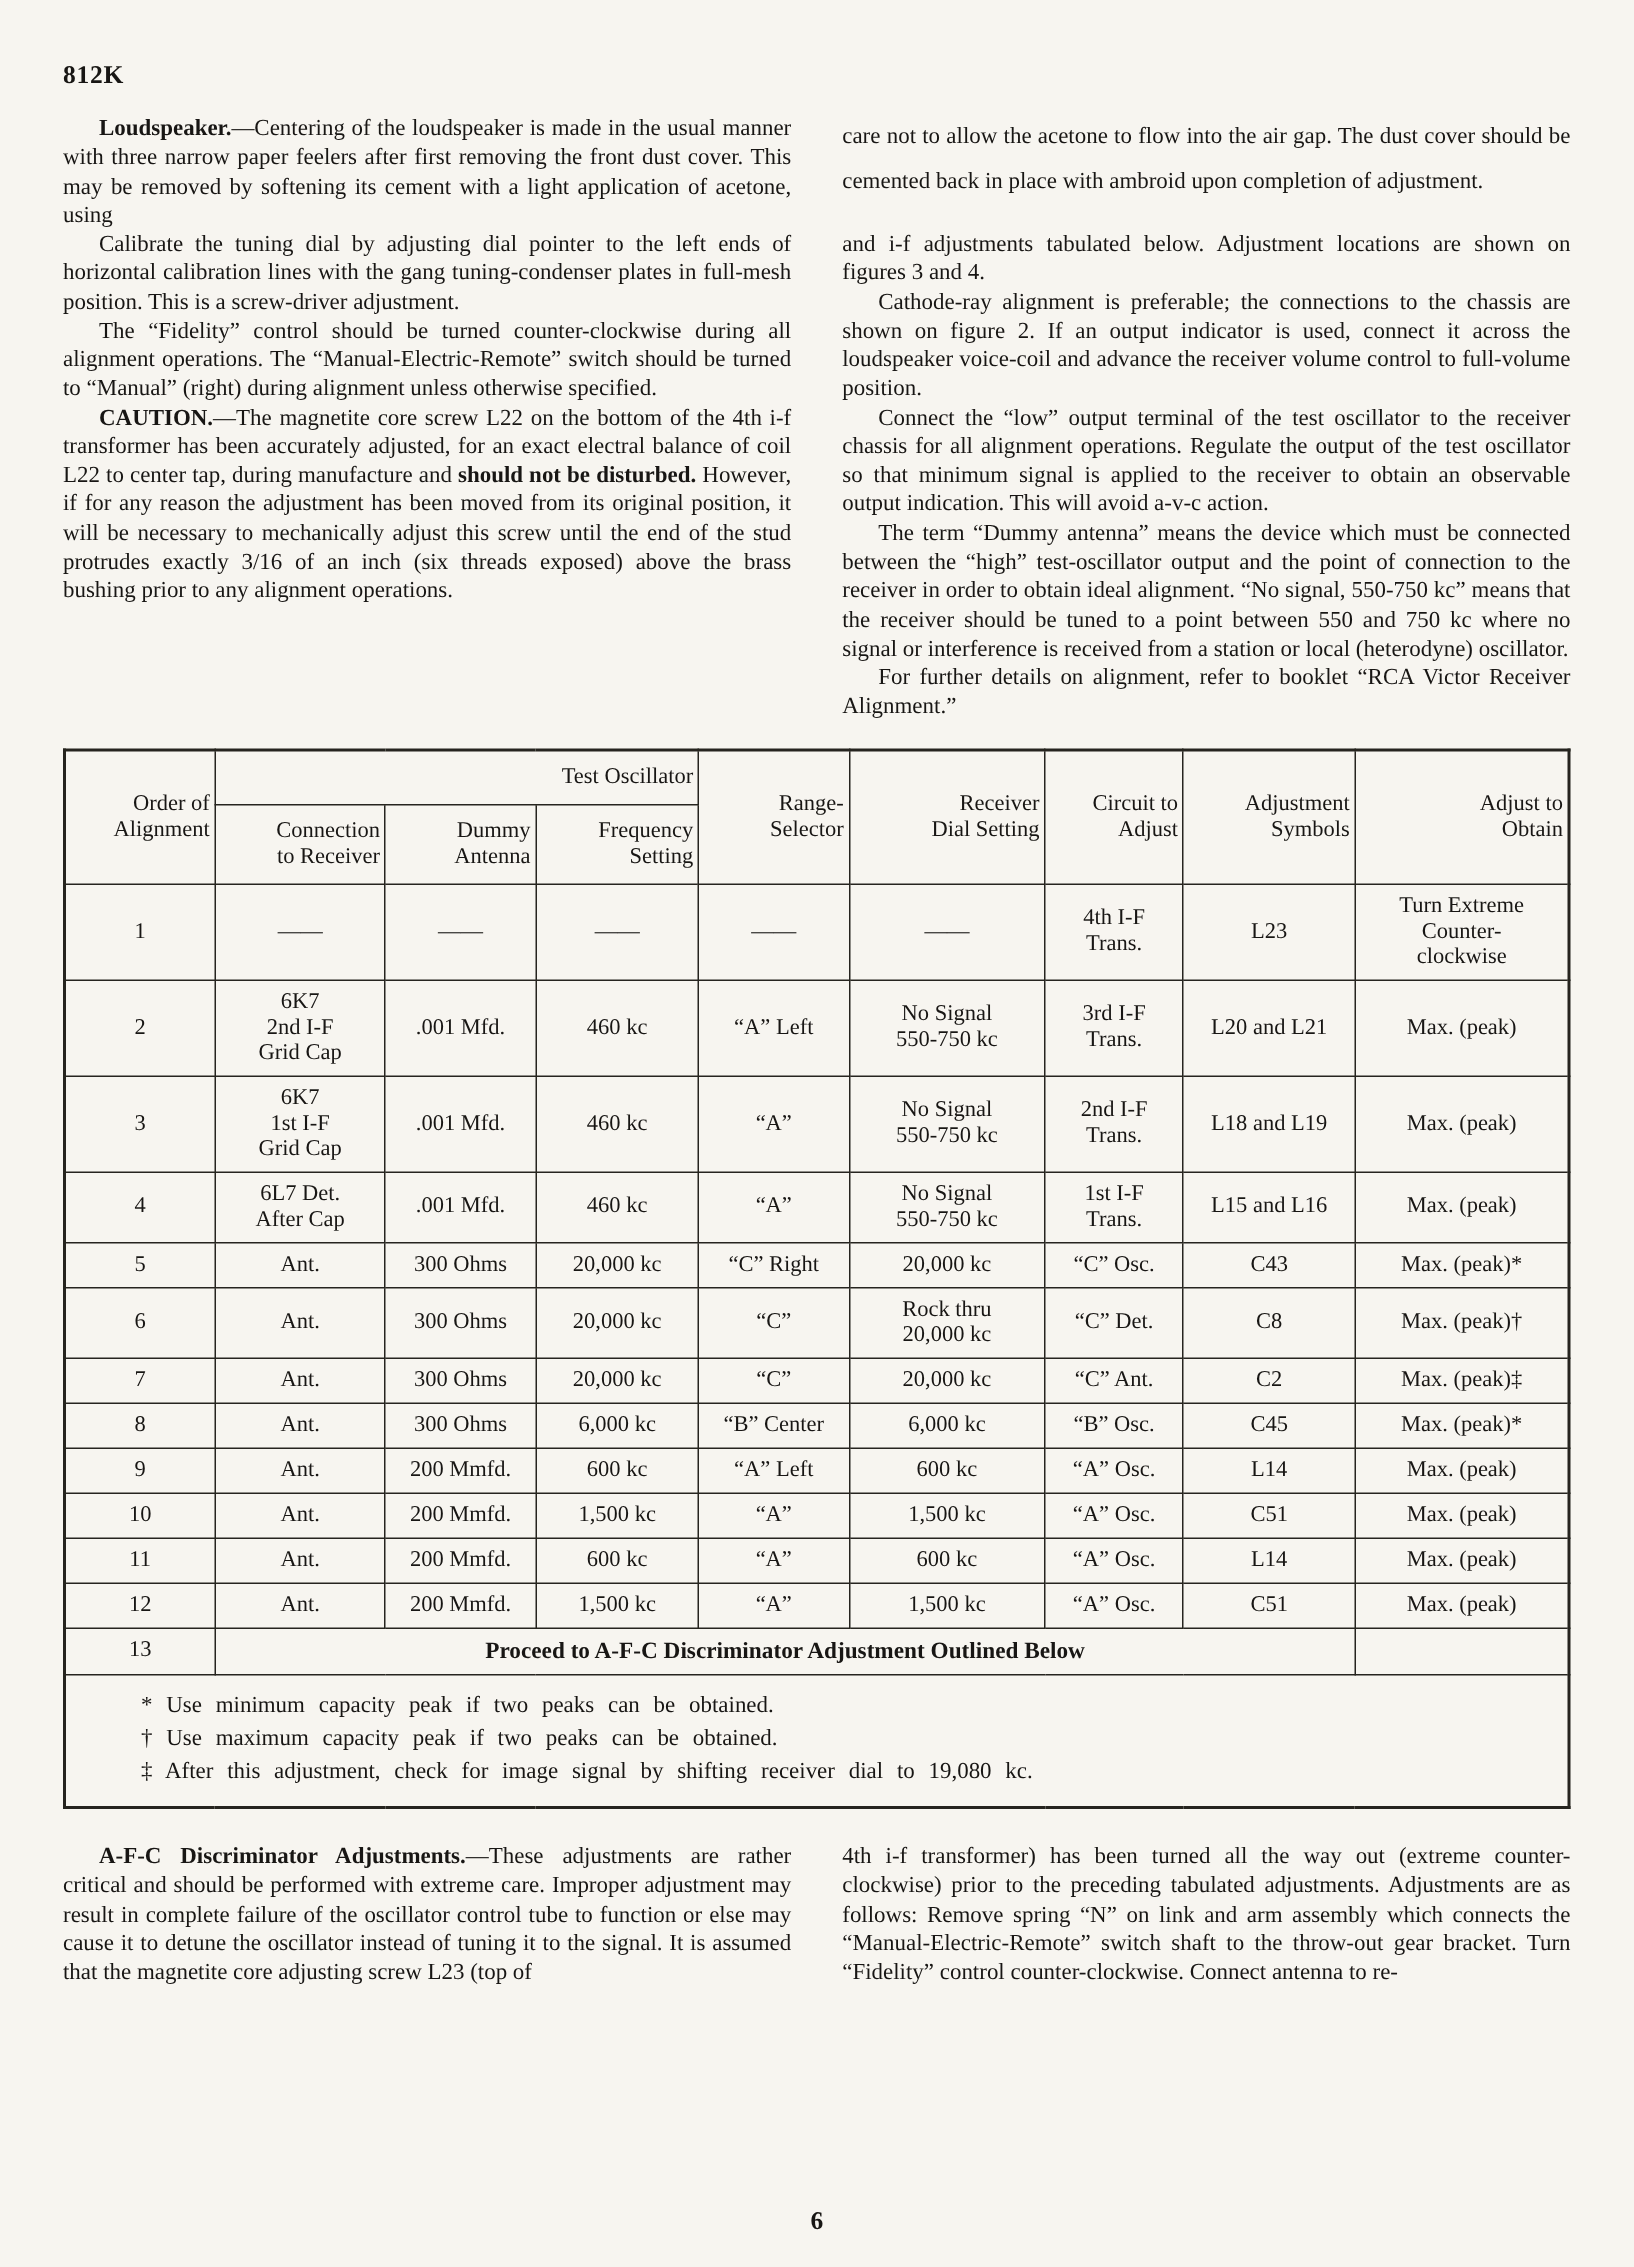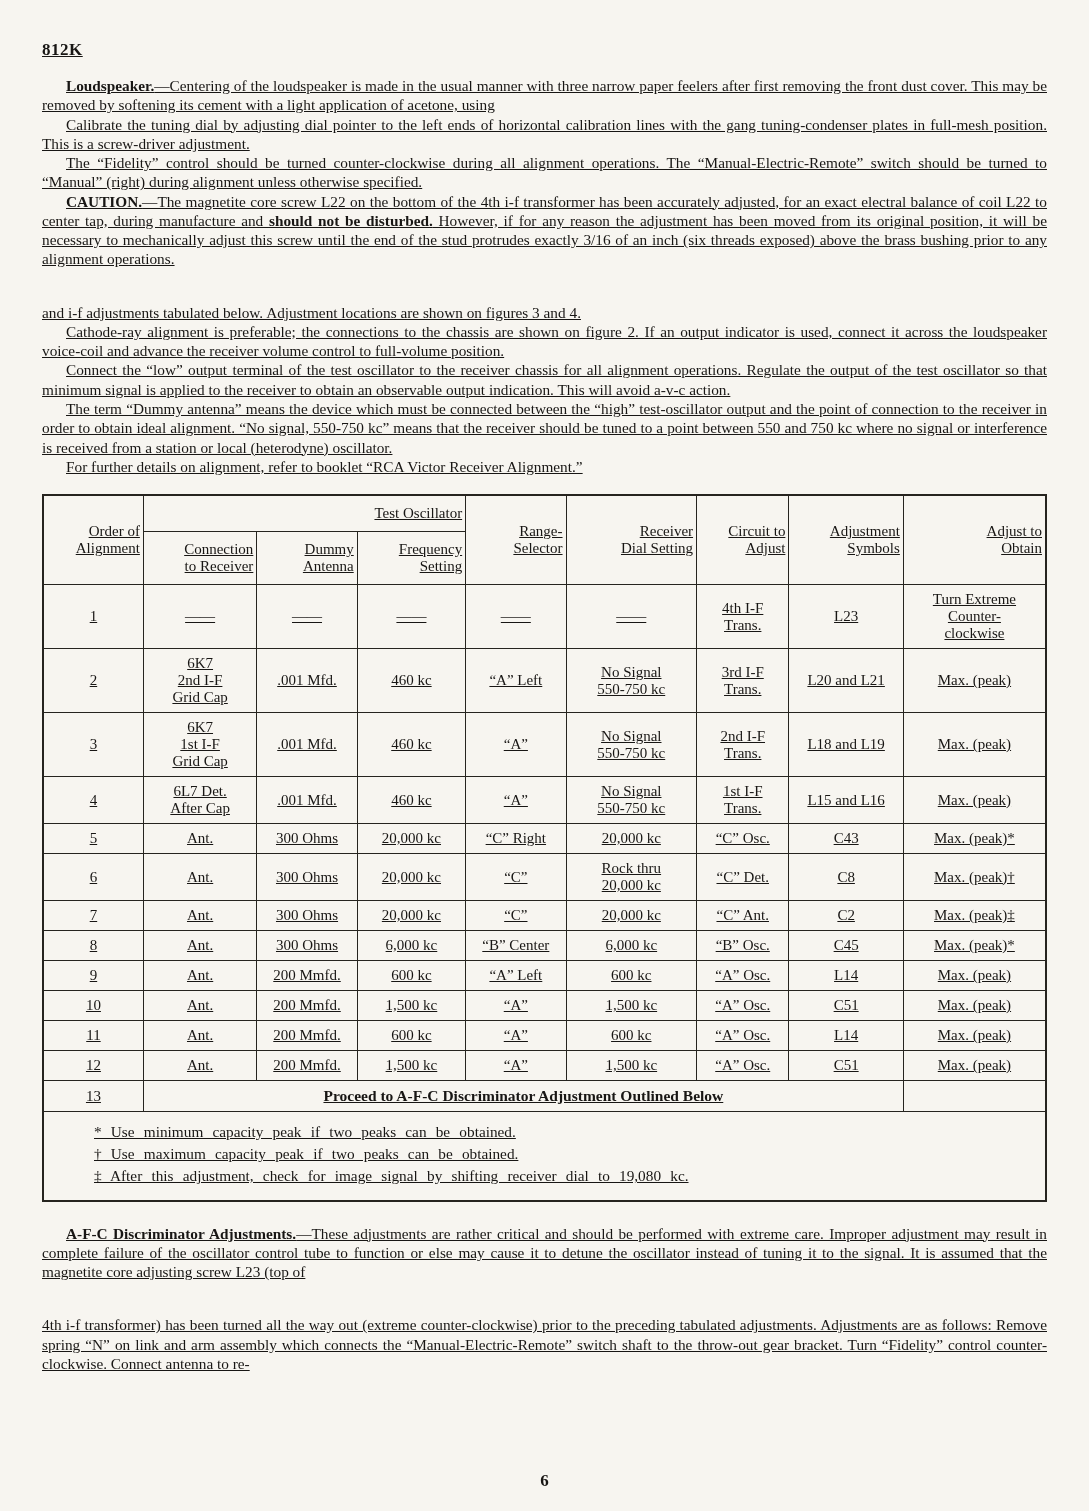--- a/index.html
+++ b/index.html
@@ -11,28 +11,27 @@
     font-family: "Liberation Serif", "DejaVu Serif", serif;
     position: relative;
     box-sizing: border-box;
   }
   .page {
     position: relative;
     width: 1089px;
     min-height: 1511px;
     padding: 40px 42px 60px 42px;
     box-sizing: border-box;
-    text-decoration: underline;
   }
   .model {
     font-weight: bold;
     font-size: 17px;
     letter-spacing: 0.5px;
   }
-  .two-col { display: flex; gap: 34px; flex-direction: column; }
+  .two-col { display: flex; gap: 34px; }
   .col { flex: 1 1 0; min-width: 0; }
   .para {
     margin: 0;
     text-align: justify;
     font-size: 15.3px;
     line-height: 1.26;
   }
   .indent { text-indent: 24px; }
   .lead { font-weight: bold; }
   .bold { font-weight: bold; }
@@ -87,20 +86,23 @@
 </head>
 <body>
 
 <div class="page">
 
   <div class="model">812K</div>
 
   <div class="two-col intro">
     <div class="col">
       <p class="para indent"><span class="lead">Loudspeaker.</span><span>—Centering of the loudspeaker is made in the usual manner with three narrow paper feelers after first removing the front dust cover. This may be removed by softening its cement with a light application of acetone, using</span></p>
+    </div>
+    <div class="col">
+      <p class="para loose">care not to allow the acetone to flow into the air gap. The dust cover should be cemented back in place with ambroid upon completion of adjustment.</p>
     </div>
   </div>
 
 
   <div class="two-col">
     <div class="col">
       <p class="para indent">Calibrate the tuning dial by adjusting dial pointer to the left ends of horizontal calibration lines with the gang tuning-condenser plates in full-mesh position. This is a screw-driver adjustment.</p>
       <p class="para indent">The “Fidelity” control should be turned counter-clockwise during all alignment operations. The “Manual-Electric-Remote” switch should be turned to “Manual” (right) during alignment unless otherwise specified.</p>
       <p class="para indent"><span class="lead">CAUTION.</span><span>—The magnetite core screw L22 on the bottom of the 4th i-f transformer has been accurately adjusted, for an exact electral balance of coil L22 to center tap, during manufacture and </span><span class="bold">should not be disturbed.</span><span> However, if for any reason the adjustment has been moved from its original position, it will be necessary to mechanically adjust this screw until the end of the stud protrudes exactly 3/16 of an inch (six threads exposed) above the brass bushing prior to any alignment operations.</span></p>
     </div>

